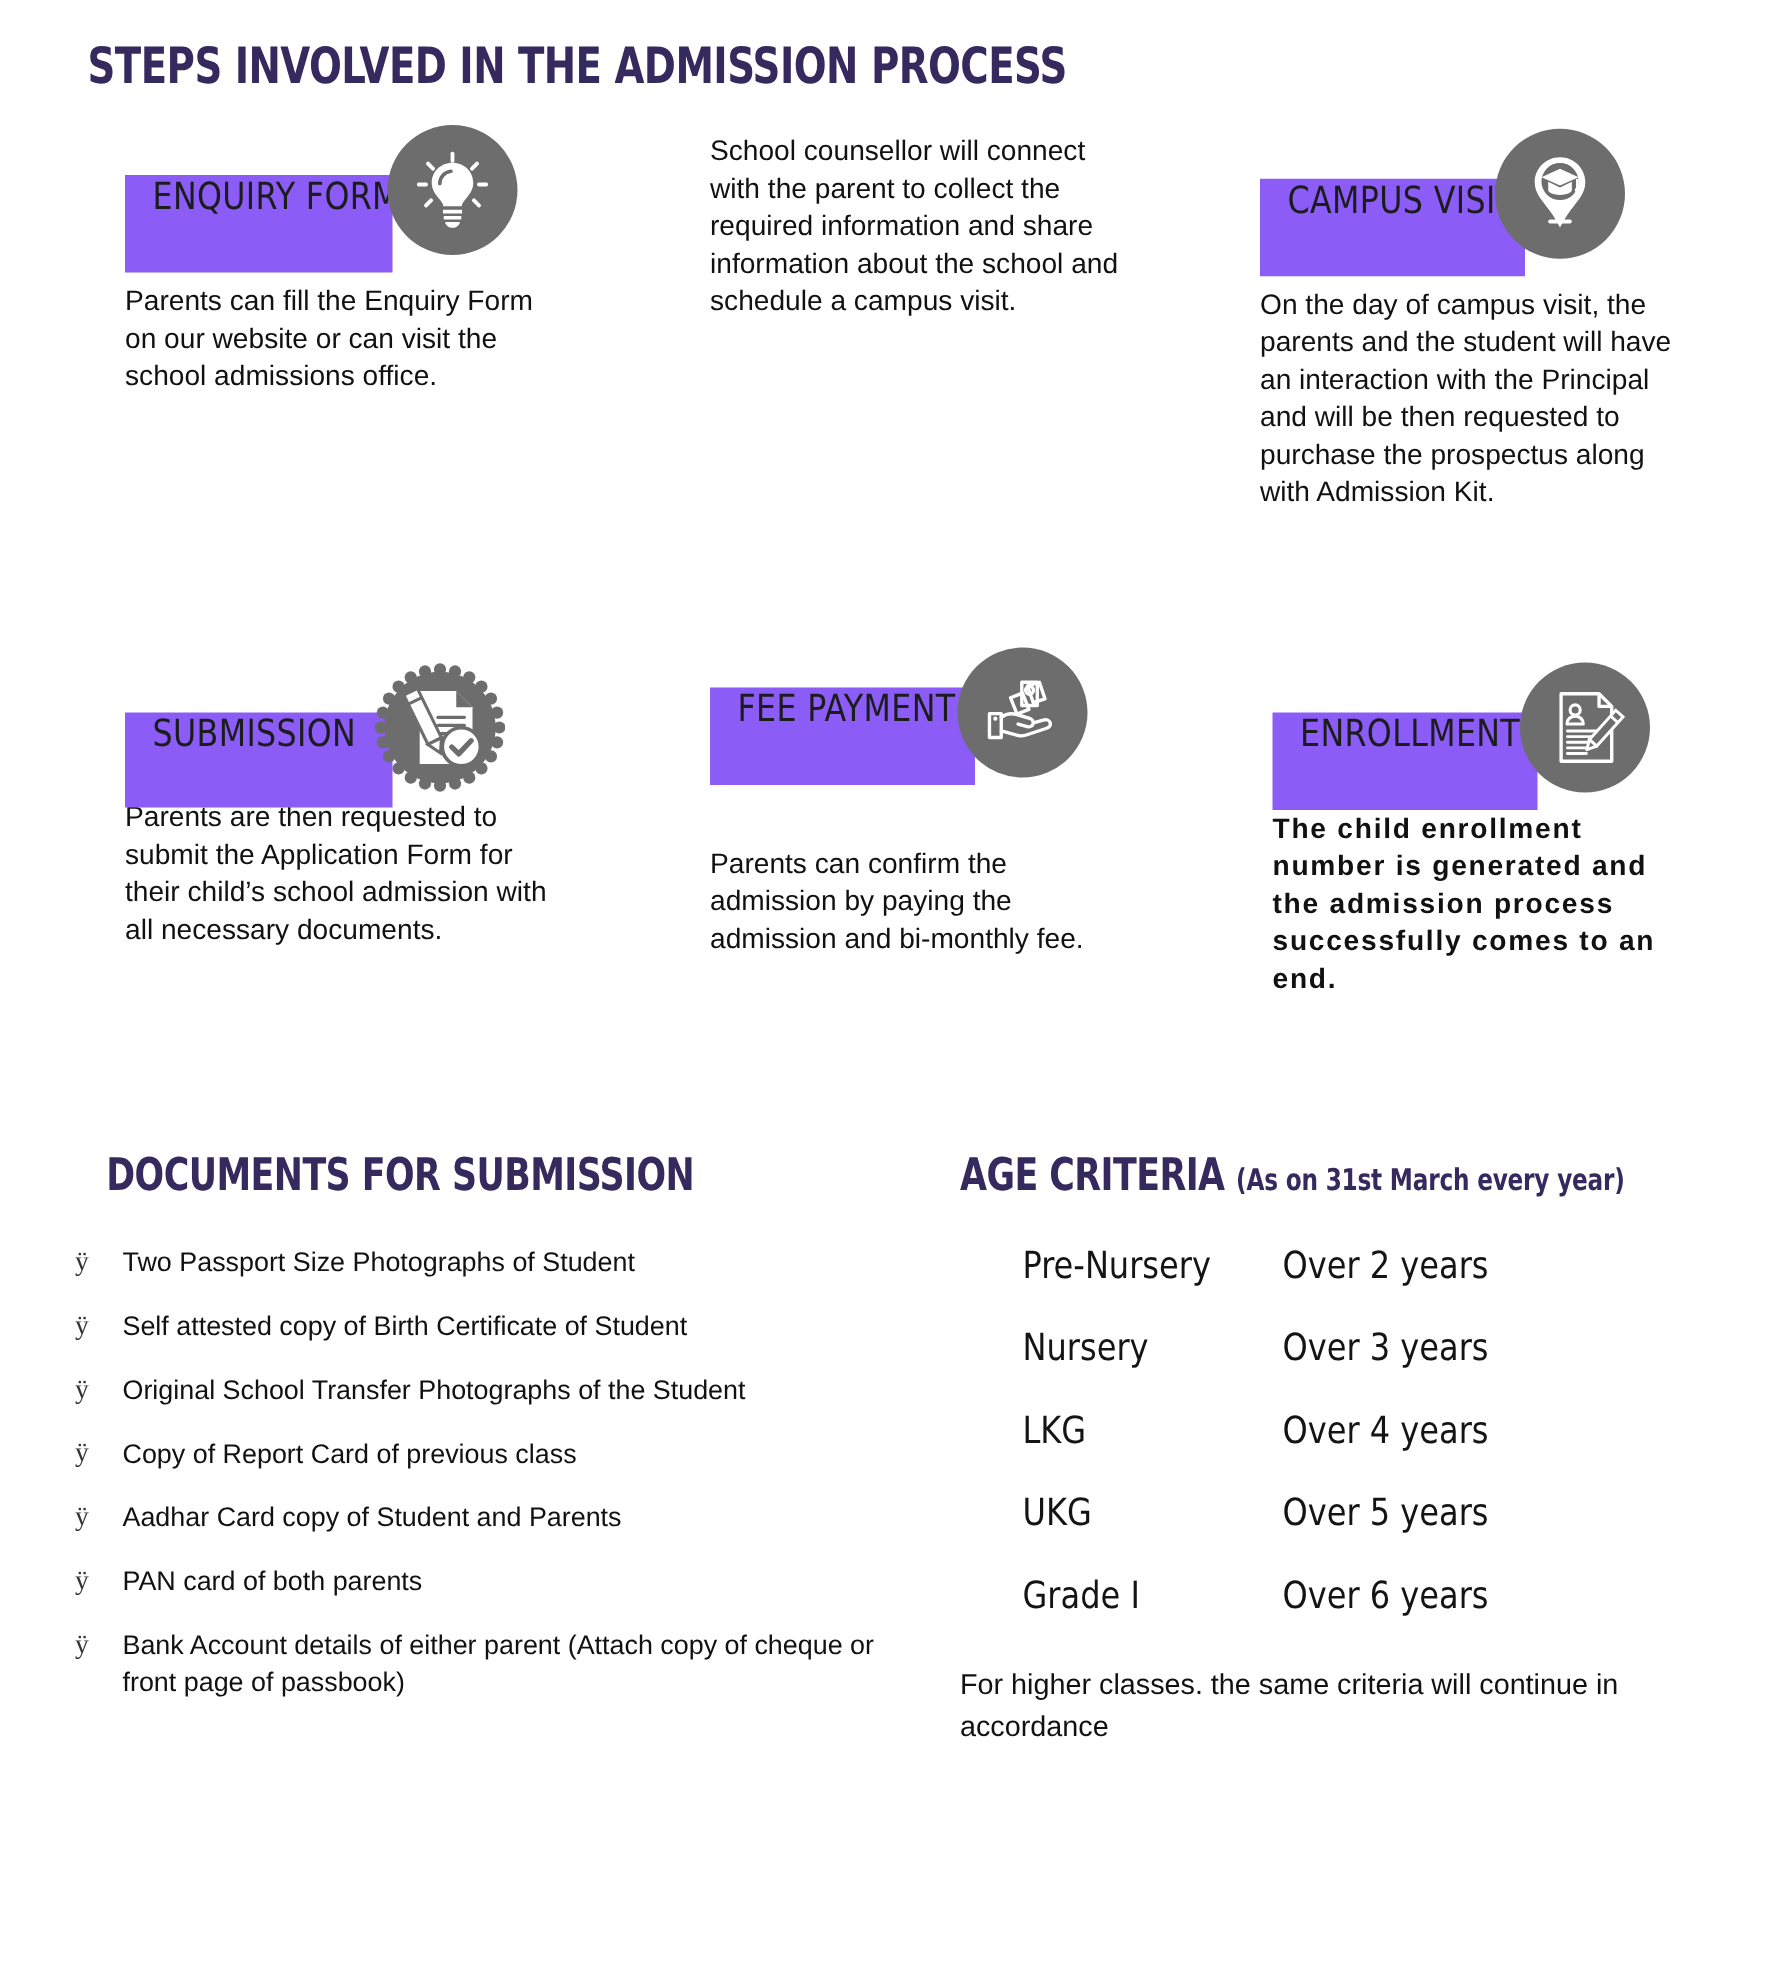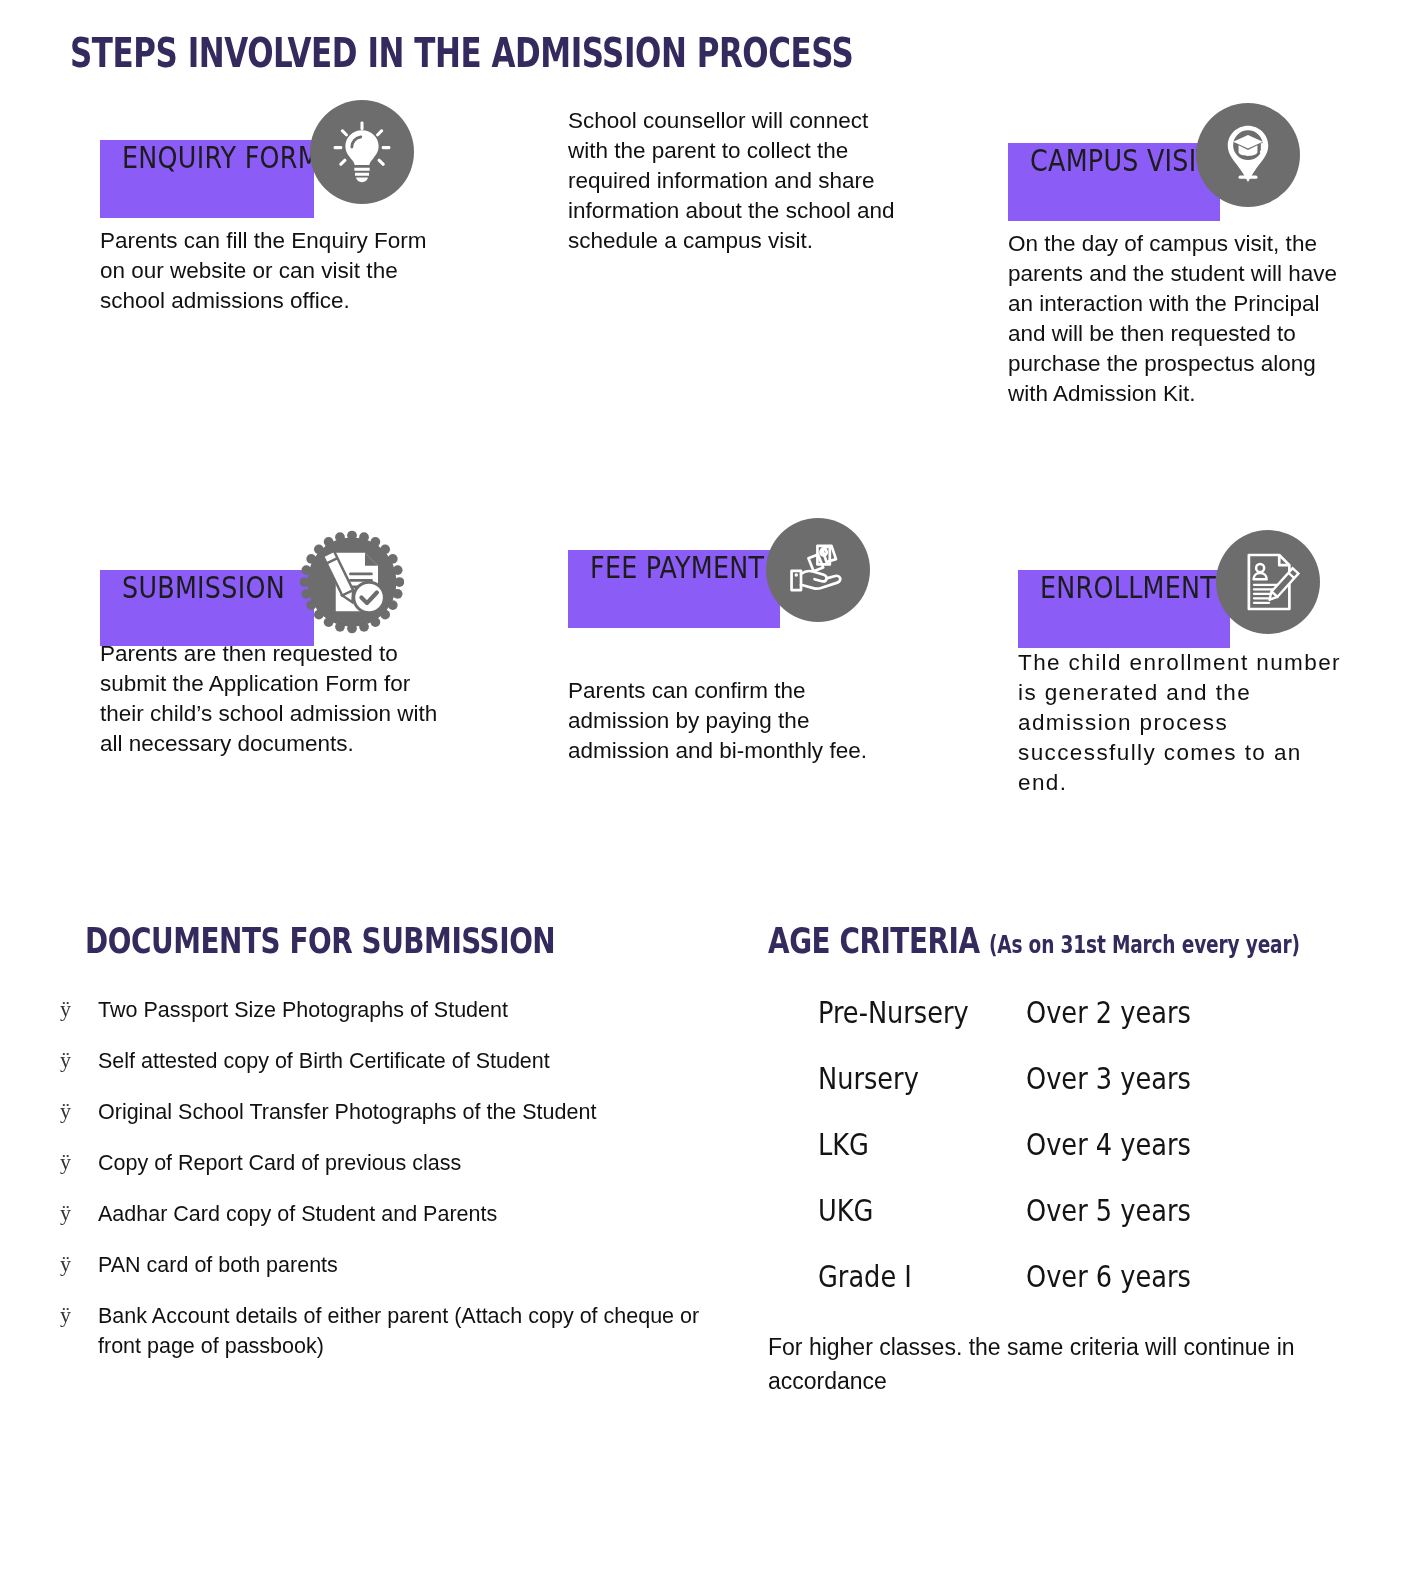--- a/index.html
+++ b/index.html
@@ -93,20 +93,21 @@
     border-radius: 0;
   }
   .step-body {
     margin-top: 6px;
     font-size: 22.5px;
     line-height: 30px;
     color: #111;
   }
   .step-body.tracked {
     letter-spacing: 1.4px;
+    font-weight: bold;
   }
 
   
   #step-enquiry      { left: 100px;  top: 100px; }
   #step-information  { left: 568px;  top: 100px; }
   #step-campus       { left: 1008px; top: 103px; }
   
   #step-submission   { left: 100px;  top: 508px; }
   #step-fee          { left: 568px;  top: 508px; }
   #step-enrollment   { left: 1018px; top: 508px; }

